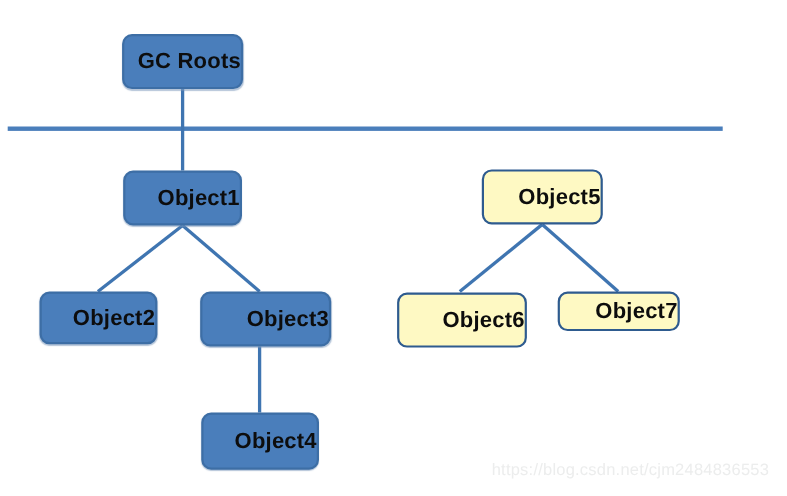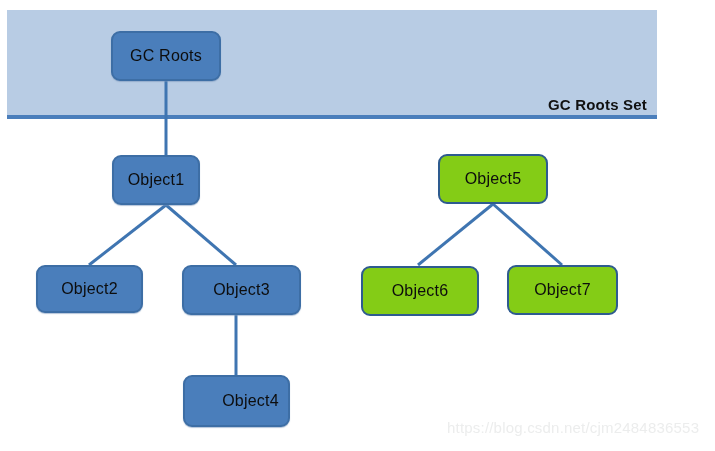--- a/index.html
+++ b/index.html
@@ -46,91 +46,88 @@
     font-weight: bold;
     color: #111111;
     letter-spacing: 0.2px;
     white-space: nowrap;
   }
   .node {
     position: absolute;
     box-sizing: border-box;
     display: flex;
     align-items: center;
-    justify-content: center;
+    justify-content: flex-end;
     border-radius: 9px;
-    font-size: 16px;
-    font-weight: normal;
+    font-size: 20px;
+    font-weight: bold;
     letter-spacing: 0.2px;
     white-space: nowrap;
     z-index: 3;
   }
   .node.filled {
     background: #4a7ebb;
     border: 2px solid #3d6ea5;
     color: #0d0d0d;
     box-shadow: 0 1px 1px rgba(120,150,185,0.55);
   }
   .node.hollow {
-    background: #84cc16;
+    background: #fef9c3;
     border: 2px solid #2e5b8f;
     color: #0d0d0d;
   }
   .watermark {
     position: absolute;
     left: 447px;
     top: 419px;
     font-size: 15px;
     color: #eceded;
     white-space: nowrap;
     letter-spacing: 0.2px;
     z-index: 4;
   }
 </style>
 </head>
 <body>
 
 <div id="canvas">
 
-  <div class="roots-band">
-    <span class="roots-band-label">GC Roots Set</span>
-  </div>
   <div class="roots-rule"></div>
 
   <svg id="edge-layer" viewBox="0 0 715 451" xmlns="http://www.w3.org/2000/svg">
       <line x1="166" y1="81" x2="166" y2="155" stroke="#3f75b1" stroke-width="3"></line>
       <line x1="166" y1="205" x2="89" y2="265" stroke="#3f75b1" stroke-width="3"></line>
       <line x1="166" y1="205" x2="236" y2="265" stroke="#3f75b1" stroke-width="3"></line>
       <line x1="236" y1="315" x2="236" y2="375" stroke="#3f75b1" stroke-width="3"></line>
       <line x1="493" y1="204" x2="418" y2="265" stroke="#3f75b1" stroke-width="3"></line>
       <line x1="493" y1="204" x2="562" y2="265" stroke="#3f75b1" stroke-width="3"></line>
     </svg>
 
   <div id="node-layer">
       <div class="node filled" style="left: 111px; top: 31px; width: 110px; height: 50px;">
         <span>GC Roots</span>
       </div>
-      <div class="node filled" style="left: 112px; top: 155px; width: 88px; height: 50px;">
+      <div class="node filled" style="left: 112px; top: 155px; width: 108px; height: 50px;">
         <span>Object1</span>
       </div>
       <div class="node filled" style="left: 36px; top: 265px; width: 107px; height: 48px;">
         <span>Object2</span>
       </div>
       <div class="node filled" style="left: 182px; top: 265px; width: 119px; height: 50px;">
         <span>Object3</span>
       </div>
       <div class="node filled" style="left: 183px; top: 375px; width: 107px; height: 52px; padding-left: 28px;">
         <span>Object4</span>
       </div>
       <div class="node hollow" style="left: 438px; top: 154px; width: 110px; height: 50px;">
         <span>Object5</span>
       </div>
       <div class="node hollow" style="left: 361px; top: 266px; width: 118px; height: 50px;">
         <span>Object6</span>
       </div>
-      <div class="node hollow" style="left: 507px; top: 265px; width: 111px; height: 50px;">
+      <div class="node hollow" style="left: 507px; top: 265px; width: 111px; height: 36px;">
         <span>Object7</span>
       </div>
     </div>
 
   <div class="watermark">https://blog.csdn.net/cjm2484836553</div>
 
 </div>
 
 </body></html>

